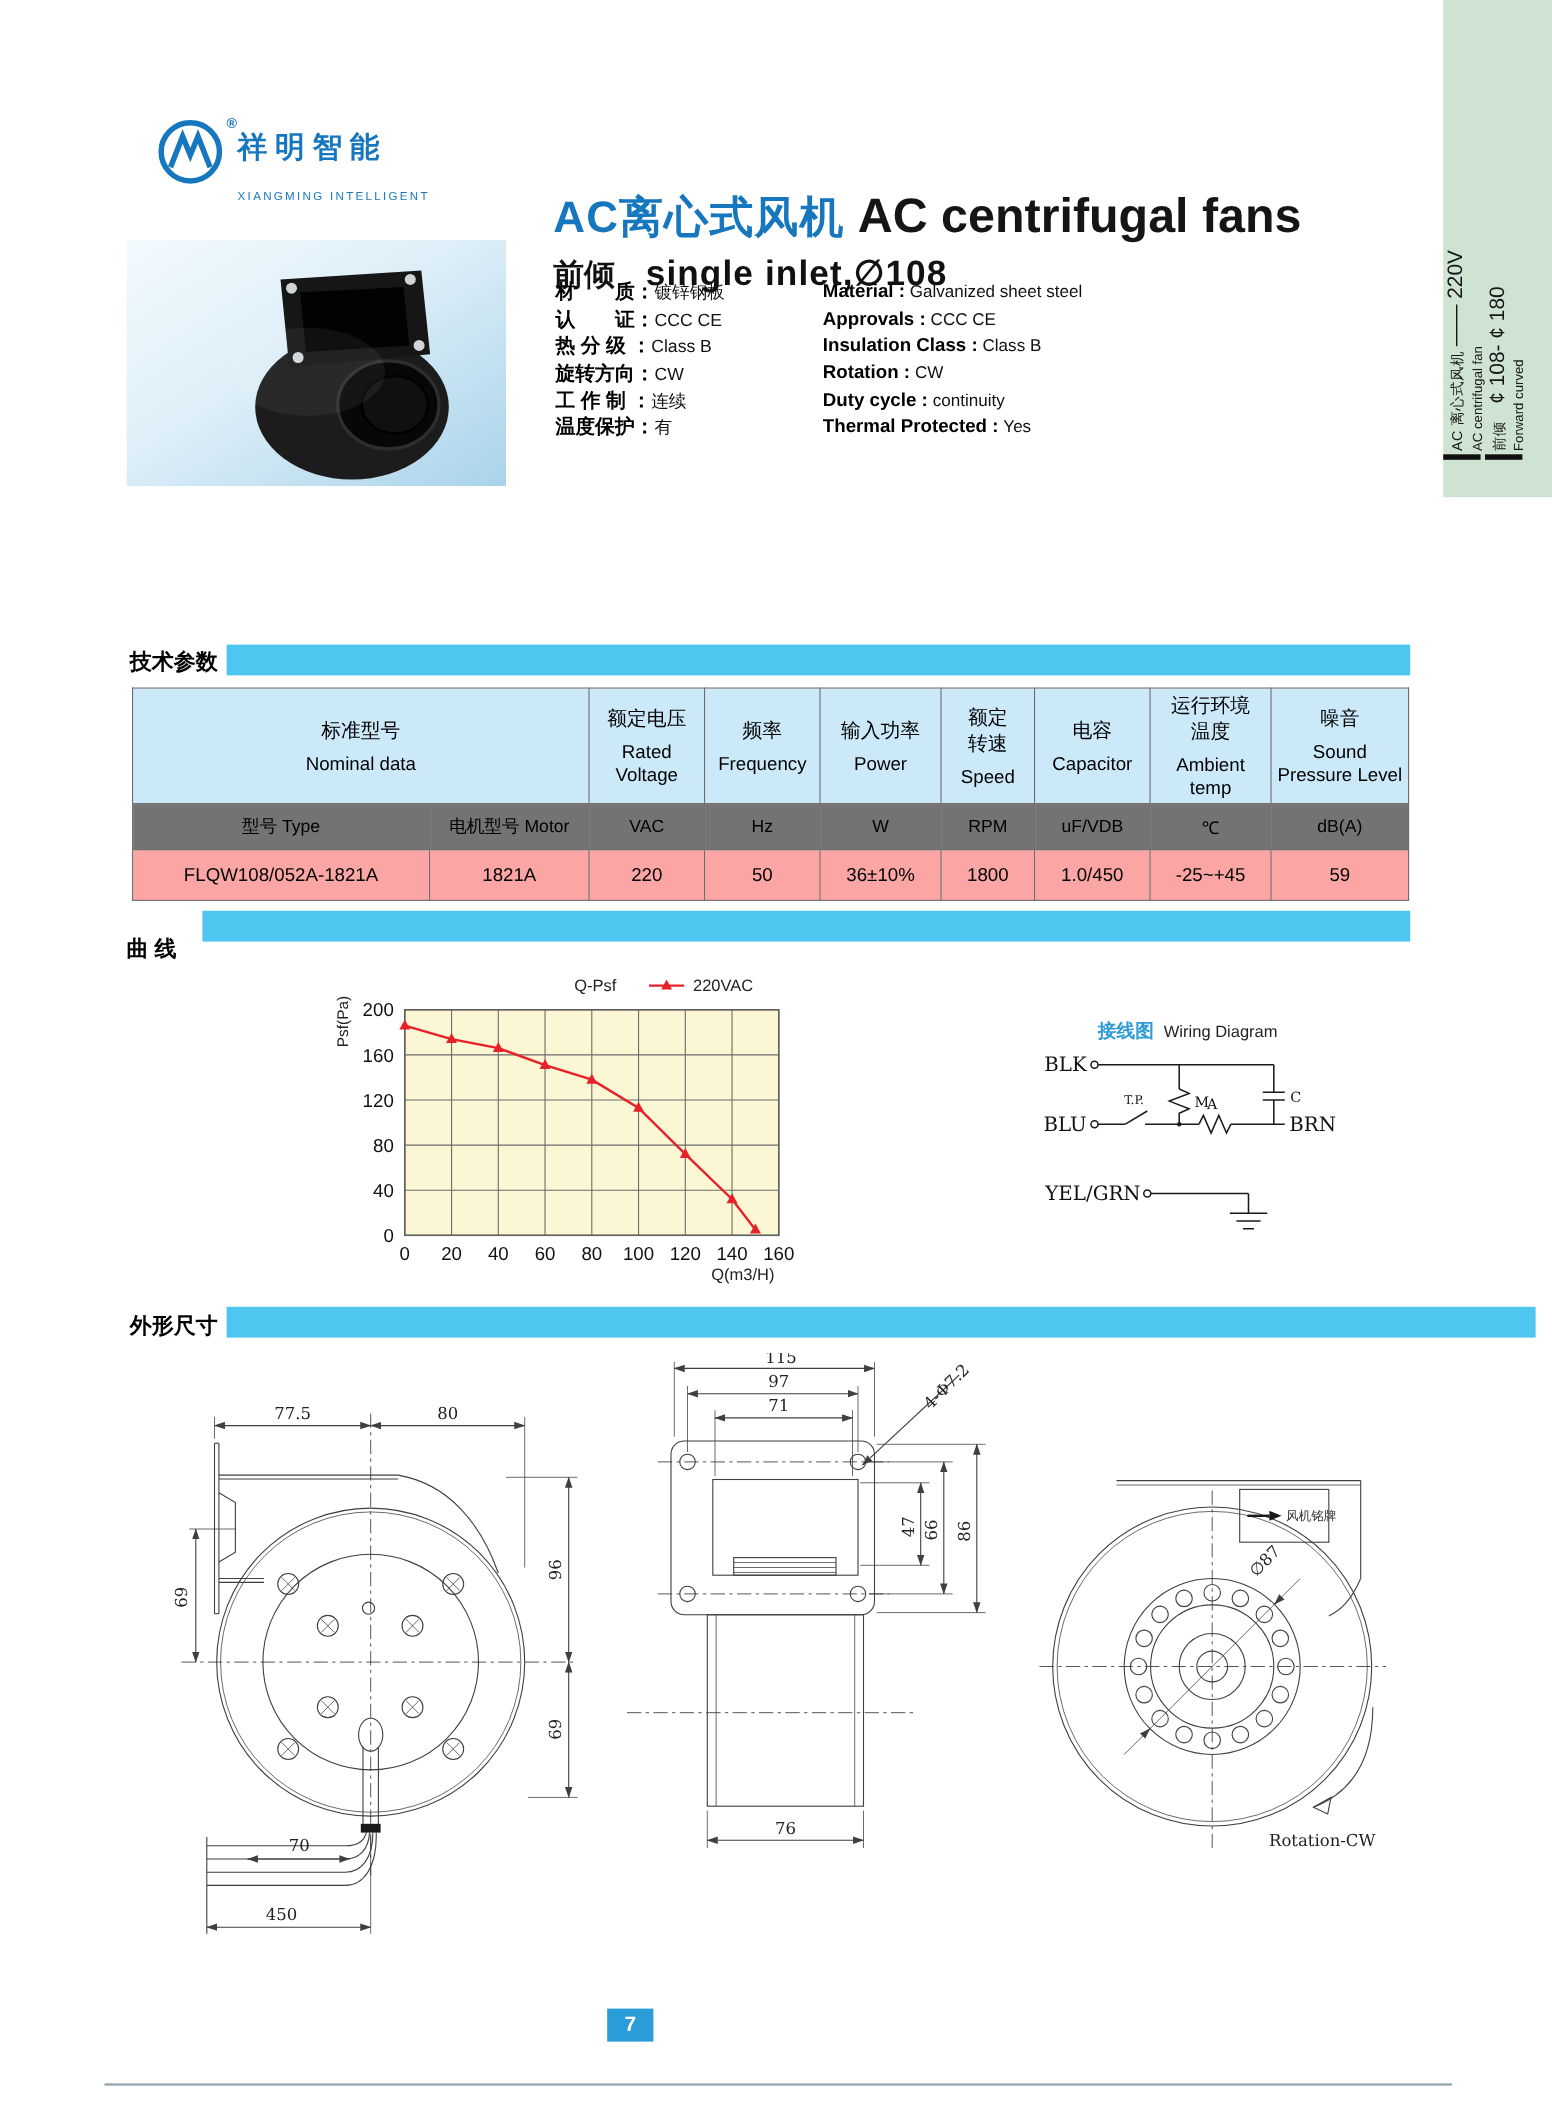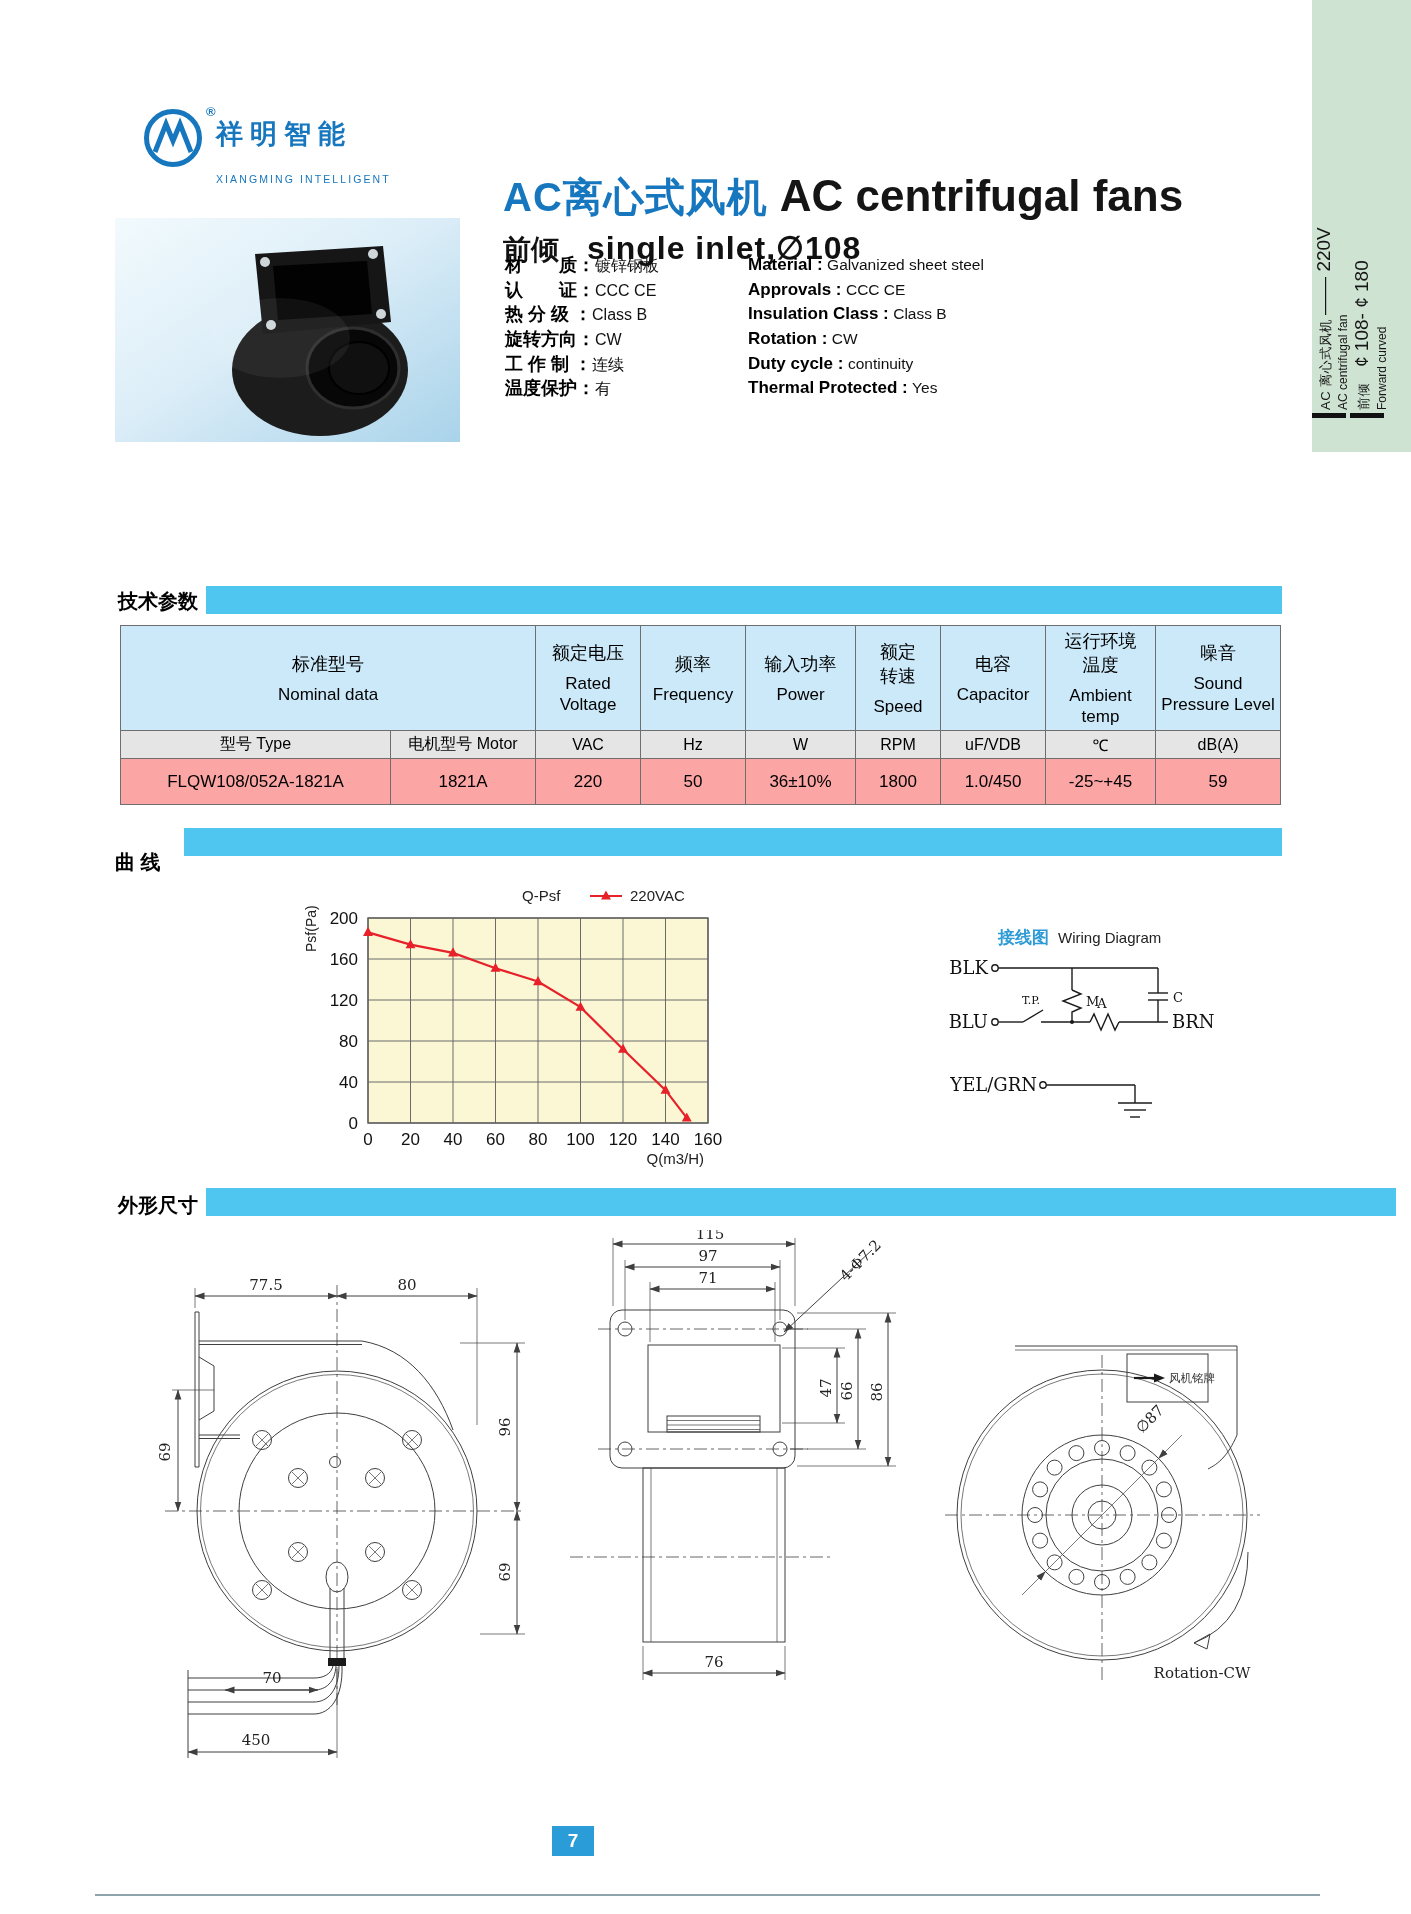--- a/index.html
+++ b/index.html
@@ -32,21 +32,21 @@
   .spec-en span { font-size:15.5px; color:#111; }
 
   
   .sec-label { font-size:20px; font-weight:bold; color:#000;text-align:right; }
   .sec-bar { height:28px; background:#4ec6f0; }
 
   
   table.tech { border-collapse:collapse; table-layout:fixed; width:1160px; }
   table.tech td { border:1.5px solid #6e6e6e; text-align:center; vertical-align:middle; padding:2px 5px; }
   .trh td { background:#cbe9f9; height:105px; }
-  .trs td { background:#e5e5e5; height:28px; font-size:16px; color:#000; }
+  .trs td { background:#737373; height:42px; font-size:16px; color:#000; }
   .trd td { background:#fca5a5; height:46px; font-size:17px; color:#000; }
   .hcn { font-size:18px; color:#000; white-space:pre-line; line-height:24px; }
   .hen { font-size:17px; color:#000; white-space:pre-line; line-height:21px; margin-top:8px; }
   .hwrap { display:flex; flex-direction:column; justify-content:center; align-items:center; }
 
   
   .tickfont { font-family:"Liberation Sans",sans-serif; }
   .dt { font-family:"DejaVu Serif",serif; font-size:15px; fill:#222; }
   .dln { stroke:#3f3f3f; stroke-width:1; fill:none; }
   .dln2 { stroke:#3f3f3f; stroke-width:0.7; fill:none; }

